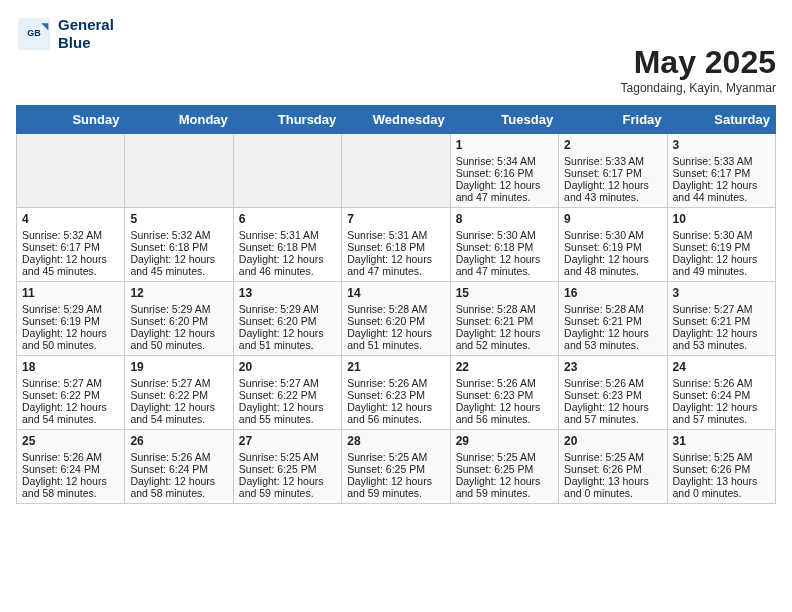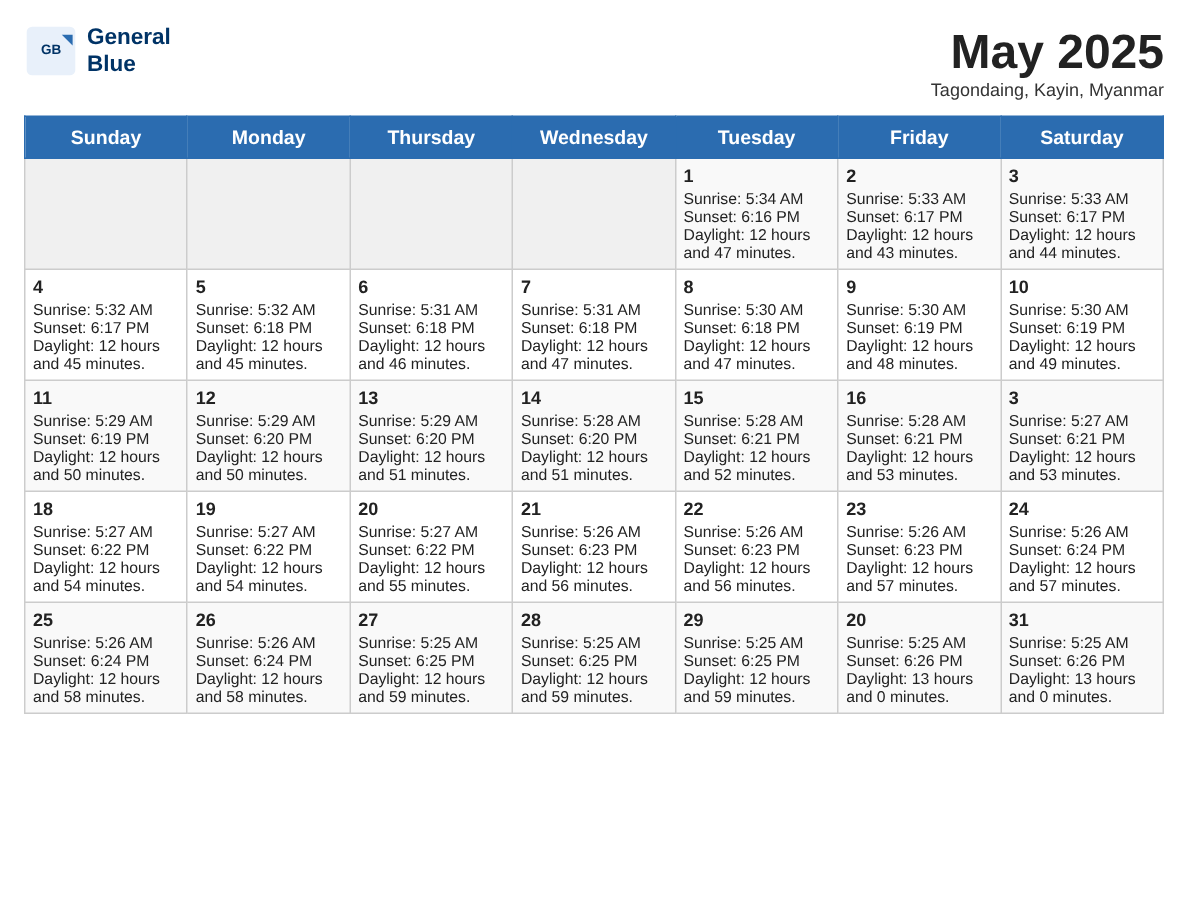--- a/index.html
+++ b/index.html
@@ -31,36 +31,37 @@
       width: 36px;
       height: 36px;
     }
     .title-block {
       text-align: right;
     }
     .month-title {
       font-size: 32px;
       font-weight: bold;
       color: #222;
+      margin-top: 28px;
     }
     .location {
       font-size: 12px;
       color: #333;
     }
     table {
       width: 100%;
       border-collapse: collapse;
     }
     thead tr th {
       background: #2b6cb0;
       color: #fff;
       font-size: 13px;
       font-weight: bold;
-      padding: 6px 16px;
-      text-align: center;
+      padding: 6px 5px;
+      text-align: right;
       border: 1px solid #2b6cb0;
     }
     tbody tr td {
       border: 1px solid #ccc;
       vertical-align: top;
       padding: 4px 5px;
       font-size: 10.5px;
       color: #222;
       width: calc(100% / 7);
       min-height: 80px;

